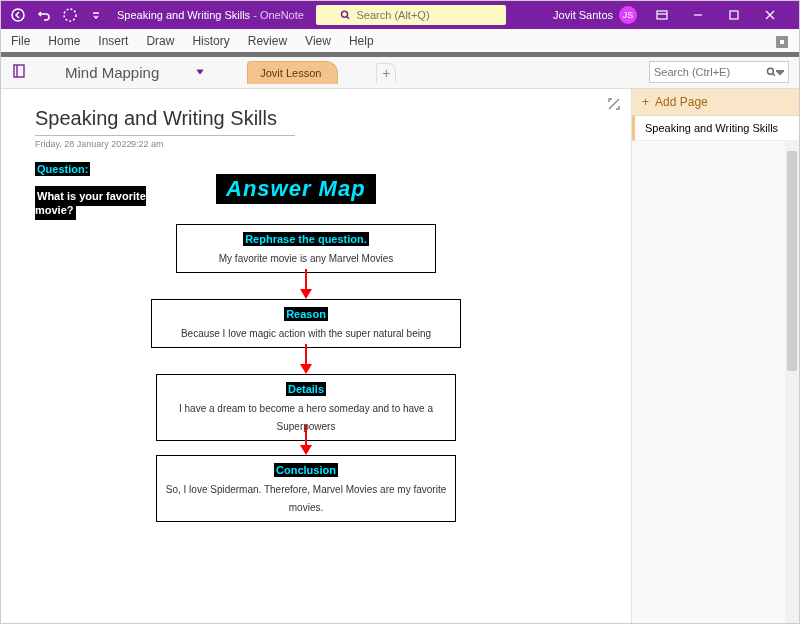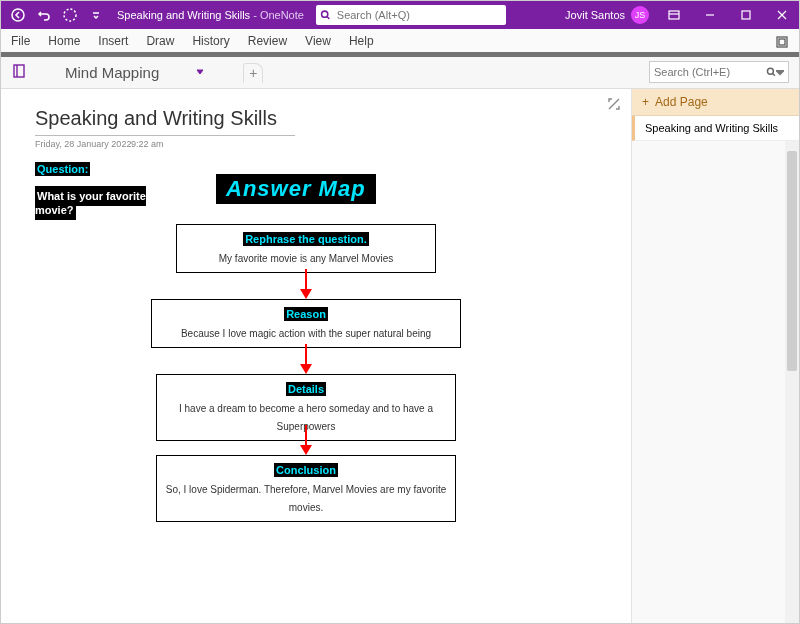--- a/index.html
+++ b/index.html
@@ -7,24 +7,24 @@
   
   .frame { width: 800px; height: 624px; background:#fff; display:flex; flex-direction:column; border:1px solid #ccc;}
   
   
   .titlebar { height: 28px; background: #7b1fa2; display:flex; align-items:center; color:#fff; font-size:11px; }
   .titlebar .tb-left { display:flex; align-items:center; gap:4px; padding-left:6px;}
   .titlebar .tb-btn { width:22px; height:22px; display:flex; align-items:center; justify-content:center; color:#fff; }
   .titlebar .tb-btn svg { fill:none; stroke:#fff; stroke-width:1.5; }
   .titlebar .doc-title { margin-left:10px; color:#e1c7ee; }
   .titlebar .doc-title b { color:#fff; font-weight:400;}
-  .titlebar .search-box { margin-left:12px; width:190px; height:20px; background:#ffffff; border-radius:2px; display:flex; align-items:center; padding:0 4px; gap:6px; }
+  .titlebar .search-box { margin-left:12px; width:190px; height:20px; background:#fef9c3; border-radius:2px; display:flex; align-items:center; padding:0 24px; gap:6px; }
   .titlebar .search-box input { border:none; outline:none; font-size:11px; width:100%; color:#666; background:transparent;}
   .titlebar .search-box svg { stroke:#7b1fa2; fill:none; stroke-width:2;}
-  .titlebar .tb-right { margin-left:auto; display:flex; align-items:center; gap:2px; padding-right:0;}
+  .titlebar .tb-right { margin-left:auto; display:flex; align-items:center; gap:2px; padding-right:12px;}
   .titlebar .user { font-size:11px; margin-right:4px;}
   .titlebar .avatar { width:18px; height:18px; border-radius:50%; background:#e040fb; color:#fff; font-size:9px; display:flex; align-items:center; justify-content:center; margin-right:6px;}
   .titlebar .win-btn { width:34px; height:28px; display:flex; align-items:center; justify-content:center;}
   .titlebar .win-btn svg { stroke:#fff; fill:none; stroke-width:1.2;}
   
   
   .ribbon { height:28px; background:#fafafa; border-bottom:5px solid #737373; display:flex; align-items:center; padding:0 10px; gap:18px; font-size:12px; color:#444; position:relative;}
   .ribbon .tab { cursor:default; }
   .ribbon .fs-icon { position:absolute; right:10px; top:6px;}
   .ribbon .fs-icon svg { stroke:#666; fill:none; stroke-width:1.4;}
@@ -168,20 +168,21 @@
 
   <div class="navrow">
     <span class="nb-icon"><svg width="16" height="16" viewBox="0 0 16 16">
           <rect x="3" y="2" width="10" height="12"></rect>
           <path d="M6 2v12"></path>
         </svg></span>
     <span class="nb-name">Mind Mapping</span>
     <span class="nb-drop" style="margin-left:4px;"><svg width="10" height="10" viewBox="0 0 10 10">
           <path d="M2 3l3 4 3-4z"></path>
         </svg></span>
+    <div class="section-tab">Jovit Lesson</div>
     <div class="add-tab">+</div>
     <div class="page-search">
       <input placeholder="Search (Ctrl+E)" style="">
       <svg width="12" height="12" viewBox="0 0 14 14">
           <circle cx="6" cy="6" r="4"></circle>
           <path d="M9 9l3 3"></path>
         </svg>
       <span class="drop"><svg width="8" height="8" viewBox="0 0 8 8">
             <path d="M1 2l3 3 3-3z"></path>
           </svg></span>

